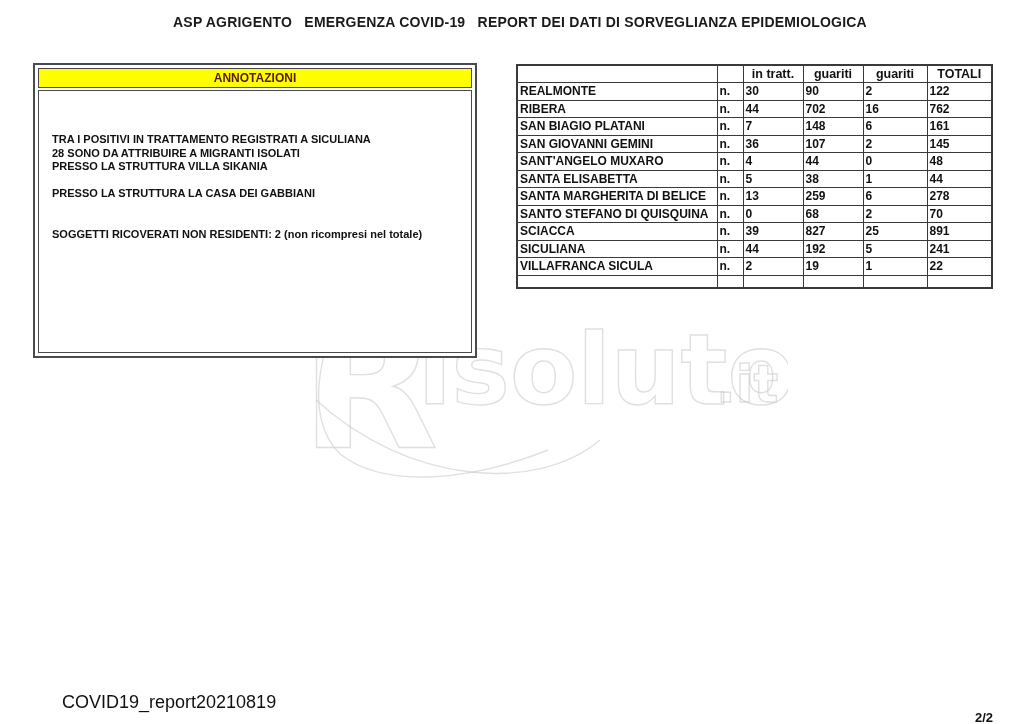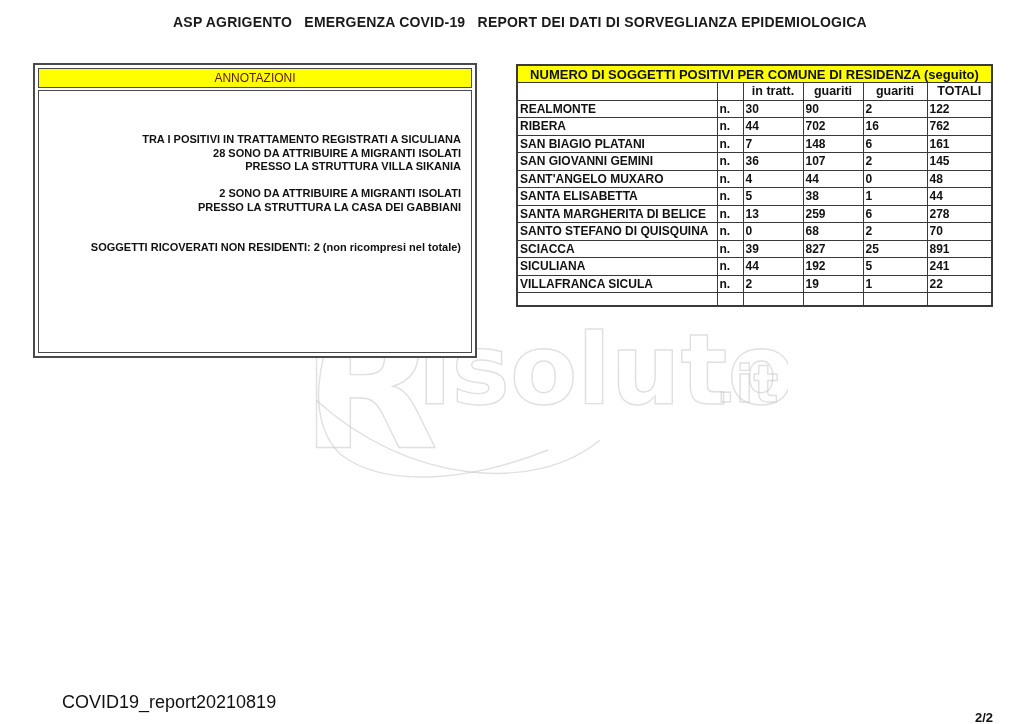--- a/index.html
+++ b/index.html
@@ -15,25 +15,25 @@
   .watermark{position:absolute;left:298px;top:252px;width:490px;height:240px;z-index:0;pointer-events:none;}
   .watermark svg text{font-family:"DejaVu Sans",sans-serif;font-weight:bold;}
   
   .anno-box{
     position:absolute;left:33px;top:63px;width:444px;height:295px;z-index:1;
     border:2px solid #4a4a4a;background:#ffffff;box-sizing:border-box;
     padding:3px;display:flex;flex-direction:column;
   }
   .anno-header{
     background:#ffff00;border:1px solid #4a4a4a;height:18px;line-height:18px;
-    text-align:center;font-size:12px;font-weight:normal;color:#5a1a0e;flex:0 0 auto;
+    text-align:center;font-size:12px;font-weight:bold;color:#5a1a0e;flex:0 0 auto;
   }
   .anno-body{
     border:1px solid #4a4a4a;margin-top:2px;flex:1 1 auto;background:#ffffff;
-    padding:42px 10px 0 13px;box-sizing:border-box;text-align:right;
+    padding:42px 10px 0 13px;box-sizing:border-box;
   }
   .anno-line{
     font-size:11px;font-weight:bold;color:#111111;line-height:13.5px;min-height:13.5px;
     white-space:nowrap;
   }
   
   .pos-table-wrap{position:absolute;left:516px;top:64px;z-index:1;}
   table.pos-table{
     border-collapse:collapse;border:2px solid #3a3a3a;background:#ffffff;
     font-size:12px;table-layout:fixed;width:477px;
@@ -71,43 +71,39 @@
 
 <div class="page-title">ASP AGRIGENTO   EMERGENZA COVID-19   REPORT DEI DATI DI SORVEGLIANZA EPIDEMIOLOGICA</div>
 
 <div class="anno-box">
   <div class="anno-header">ANNOTAZIONI</div>
   <div class="anno-body">
     <div class="anno-line">TRA I POSITIVI IN TRATTAMENTO REGISTRATI A SICULIANA</div>
     <div class="anno-line">28 SONO DA ATTRIBUIRE A MIGRANTI ISOLATI</div>
     <div class="anno-line">PRESSO LA STRUTTURA VILLA SIKANIA</div>
     <div class="anno-line"></div>
-    <div class="anno-line">2 SONO DA ATTRIBUIRE A MIGRANTI ISOLATI</div>
     <div class="anno-line">PRESSO LA STRUTTURA LA CASA DEI GABBIANI</div>
     <div class="anno-line"></div>
     <div class="anno-line"></div>
     <div class="anno-line">SOGGETTI RICOVERATI NON RESIDENTI: 2 (non ricompresi nel totale)</div>
   </div>
 </div>
 
 <div class="pos-table-wrap">
   <table class="pos-table">
     <colgroup>
       <col style="width:200px">
         <col style="width:26px">
         <col style="width:60px">
       <col style="width:60px">
         <col style="width:64px">
         <col style="width:65px">
     </colgroup>
     <tbody>
       <tr>
-        <td class="tbl-title" colspan="6">NUMERO DI SOGGETTI POSITIVI PER COMUNE DI RESIDENZA (seguito)</td>
-      </tr>
-      <tr>
         <td class="col-head"></td>
         <td class="col-head"></td>
         <td class="col-head">in tratt.</td>
         <td class="col-head">guariti</td>
         <td class="col-head">guariti</td>
         <td class="col-head">TOTALI</td>
       </tr>
       <tr>
         <td class="cname">REALMONTE</td>
         <td class="cunit">n.</td>

